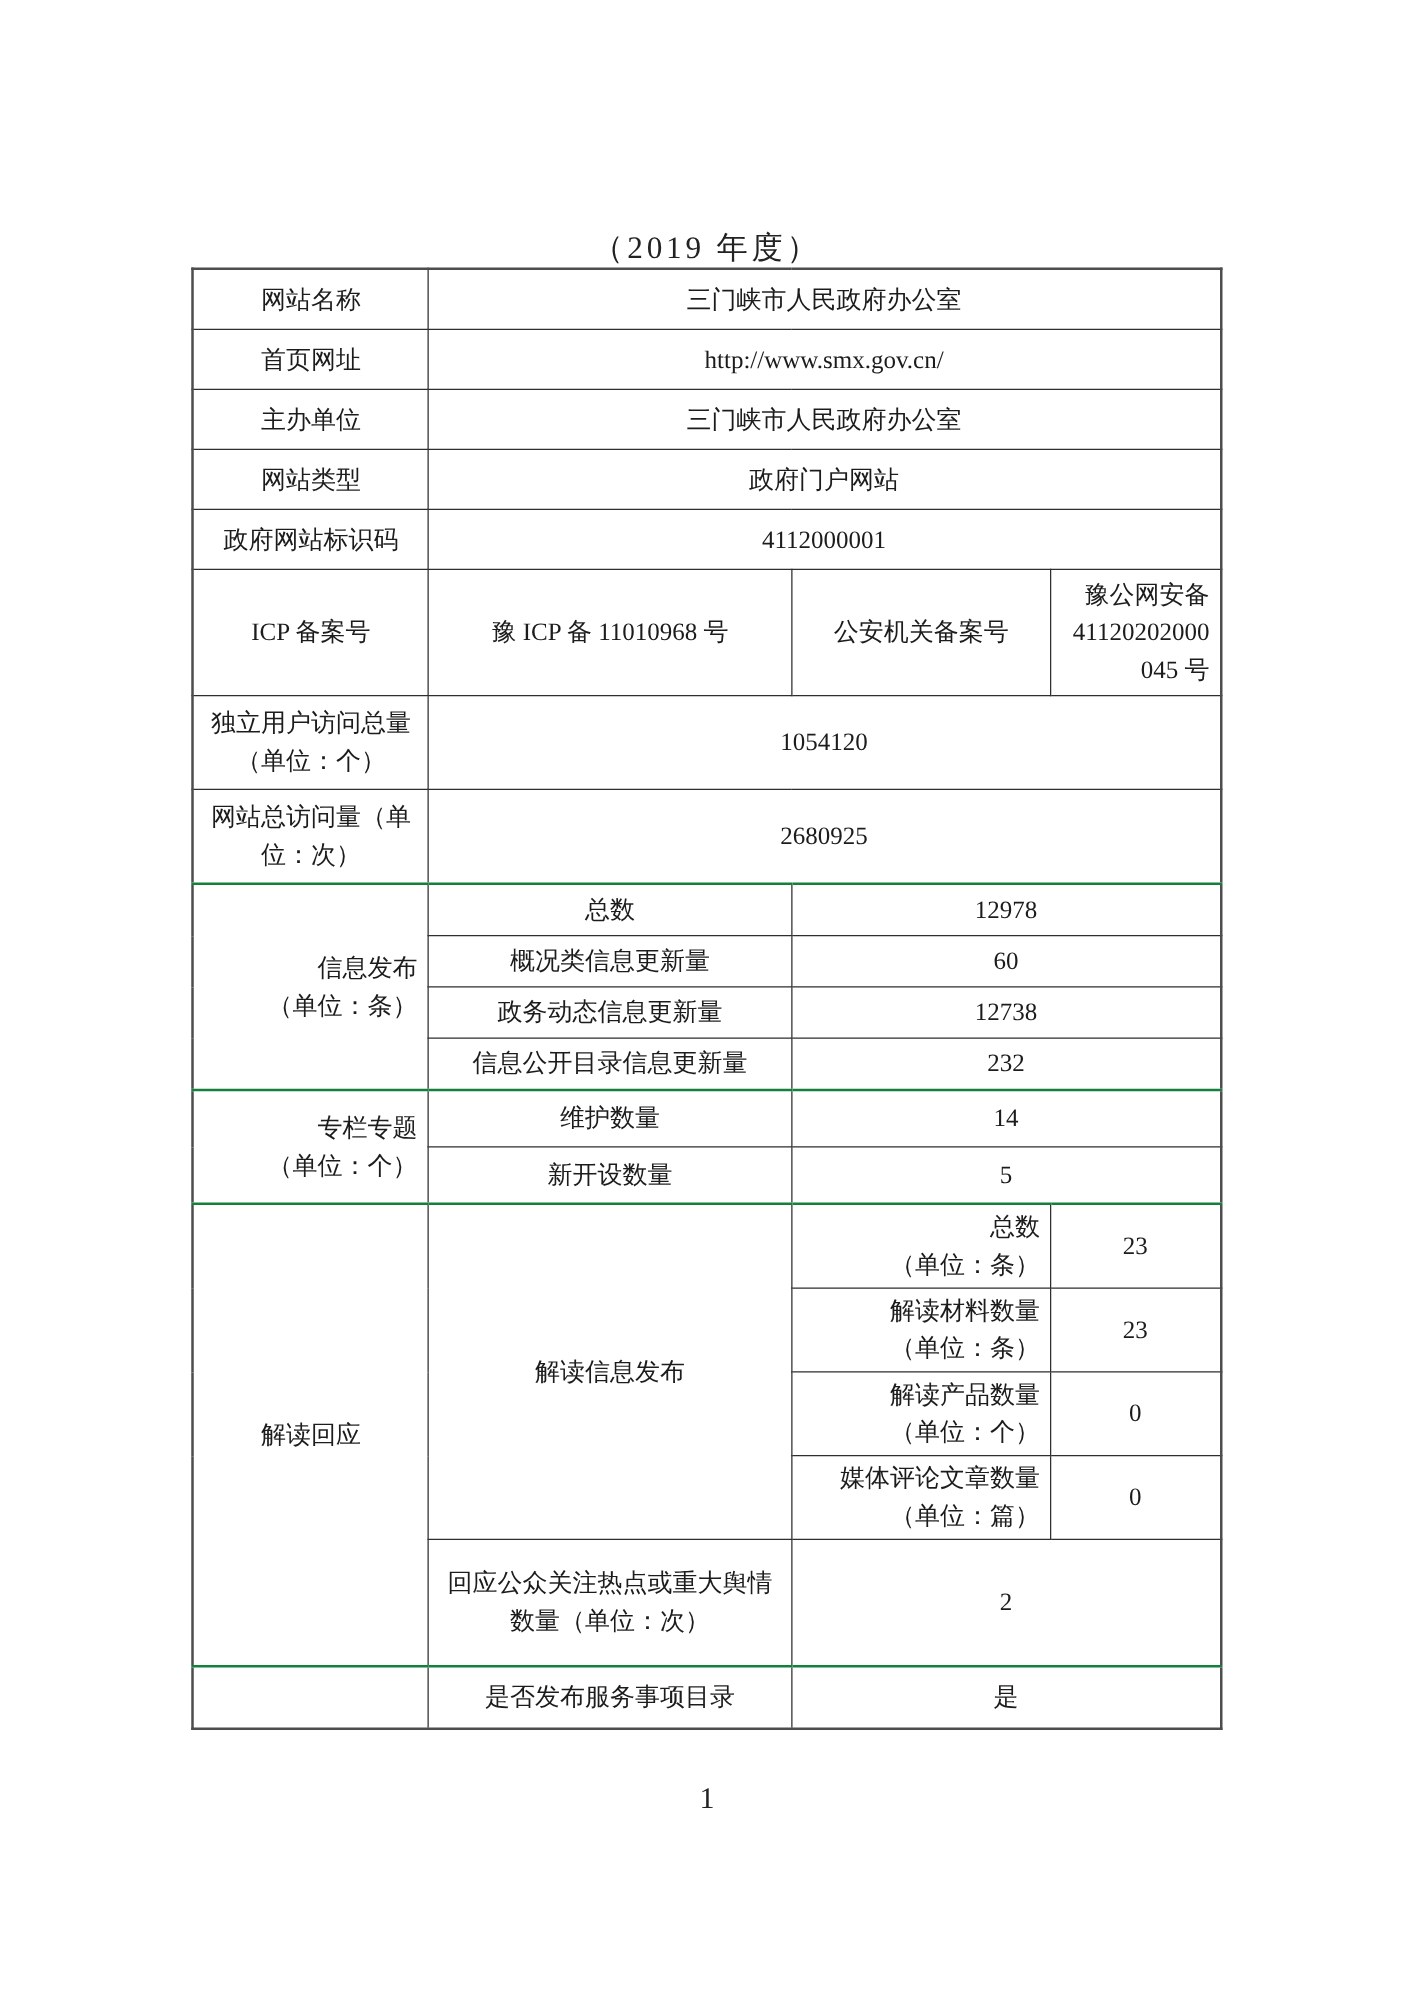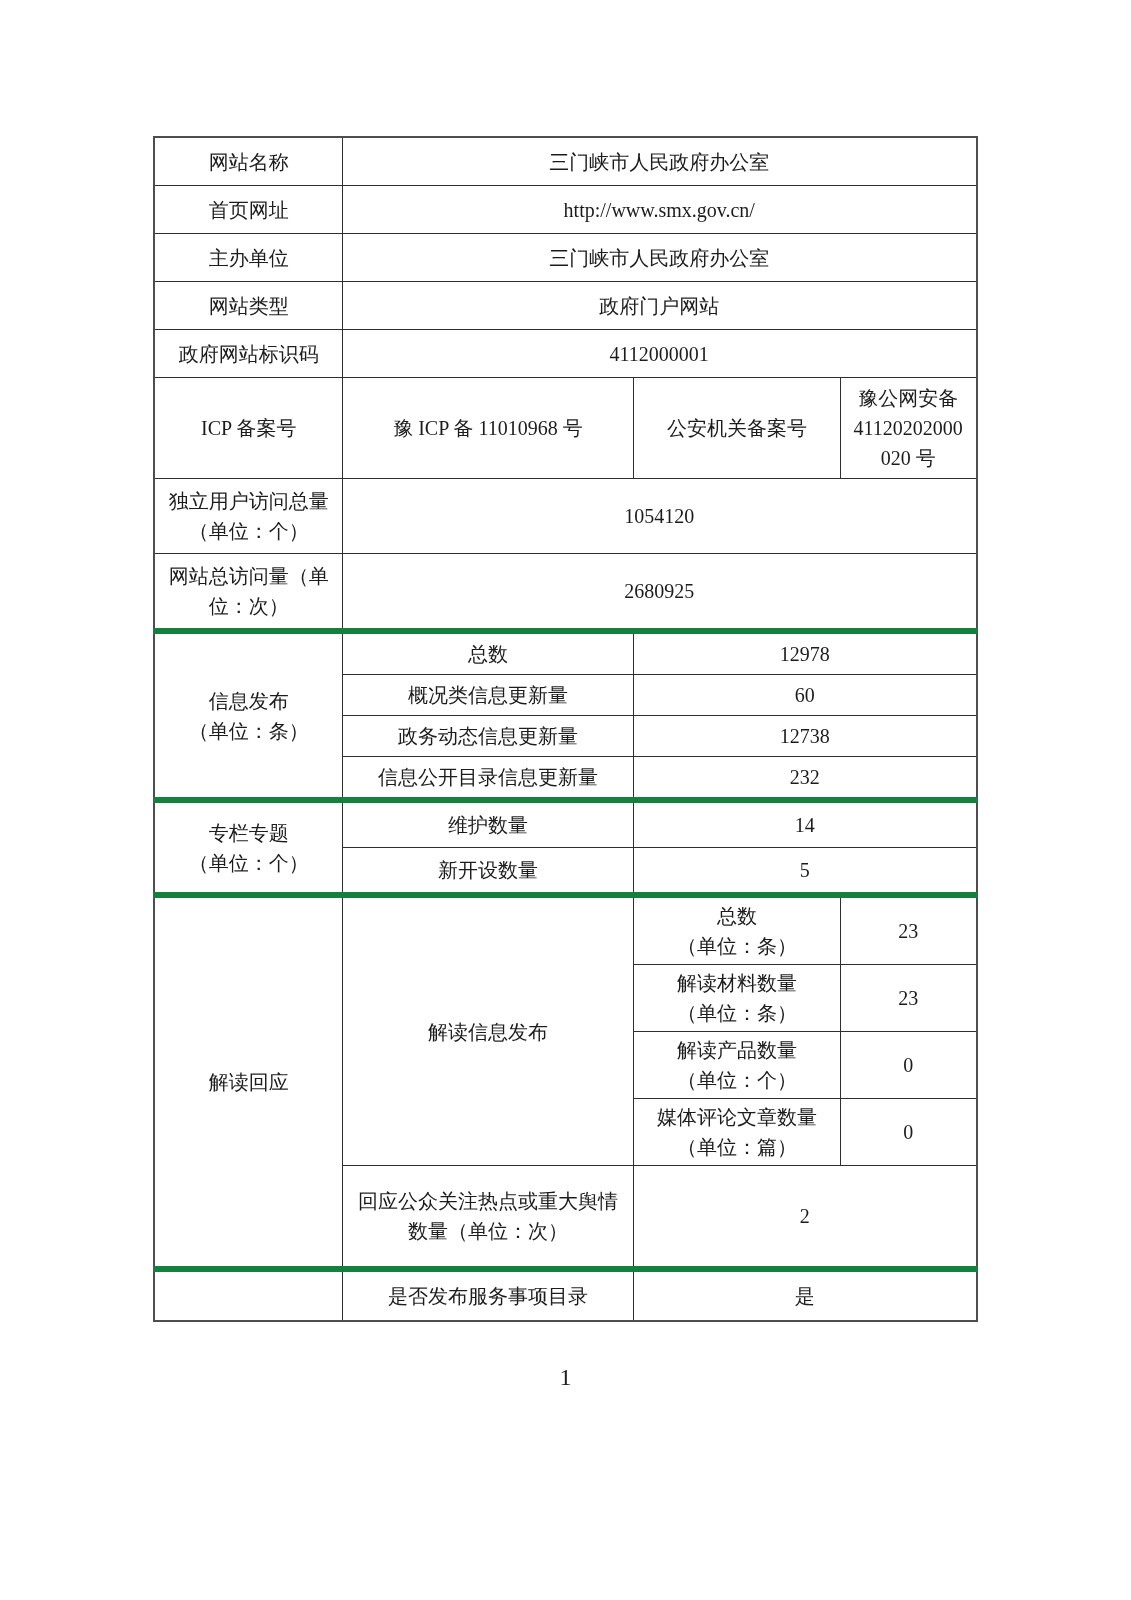--- a/index.html
+++ b/index.html
@@ -54,45 +54,46 @@
     border: 1px solid #2e2e2e;
     text-align: center;
     vertical-align: middle;
     font-size: 20px;
     line-height: 30px;
     padding: 2px 8px;
     color: #1c1c1c;
     word-break: normal;
     overflow-wrap: break-word;
   }
-  tr.sec td { border-top: 6px solid #15803d; }
+  tr.sec td { border-top: 2px solid #15803d; }
   td.c1 { padding: 2px 20px; }
   td.hotspot { padding: 4px 46px; line-height: 34px; }
   .r-basic td { height: 43px; }
   .r-icp td { height: 96px; line-height: 34px; }
   .r-visit td { height: 70px; }
   .r-info td { height: 36px; }
   .r-col td { height: 40px; }
   .r-interp td { height: 62px; }
   .r-hot td { height: 96px; }
   .r-last td { height: 44px; }
-  .ln { display: block; }
+  .ln { display: block; text-align: right; }
   .page-num {
     text-align: center;
     font-size: 24px;
     margin-top: 42px;
     color: #222;
   }
 </style>
 </head>
 <body>
 
 <div class="sheet">
 
 
+  <div class="subtitle">（2019 年度）</div>
 
 
   <table class="report">
     <colgroup>
       <col style="width:188px">
         <col style="width:291px">
         <col style="width:207px">
         <col style="width:136px">
     </colgroup>
     <tbody>
@@ -122,21 +123,21 @@
         <td colspan="3">4112000001</td>
       </tr>
 
       <tr class="r-icp">
         <td class="c1">ICP 备案号</td>
         <td>豫 ICP 备 11010968 号</td>
         <td>公安机关备案号</td>
         <td>
           <span class="ln">豫公网安备</span>
           <span class="ln">41120202000</span>
-          <span class="ln">020 号</span>
+          <span class="ln">045 号</span>
         </td>
       </tr>
 
       <tr class="r-visit">
         <td class="c1">独立用户访问总量（单位：个）</td>
         <td colspan="3">1054120</td>
       </tr>
 
       <tr class="r-visit">
         <td class="c1">网站总访问量（单位：次）</td>

